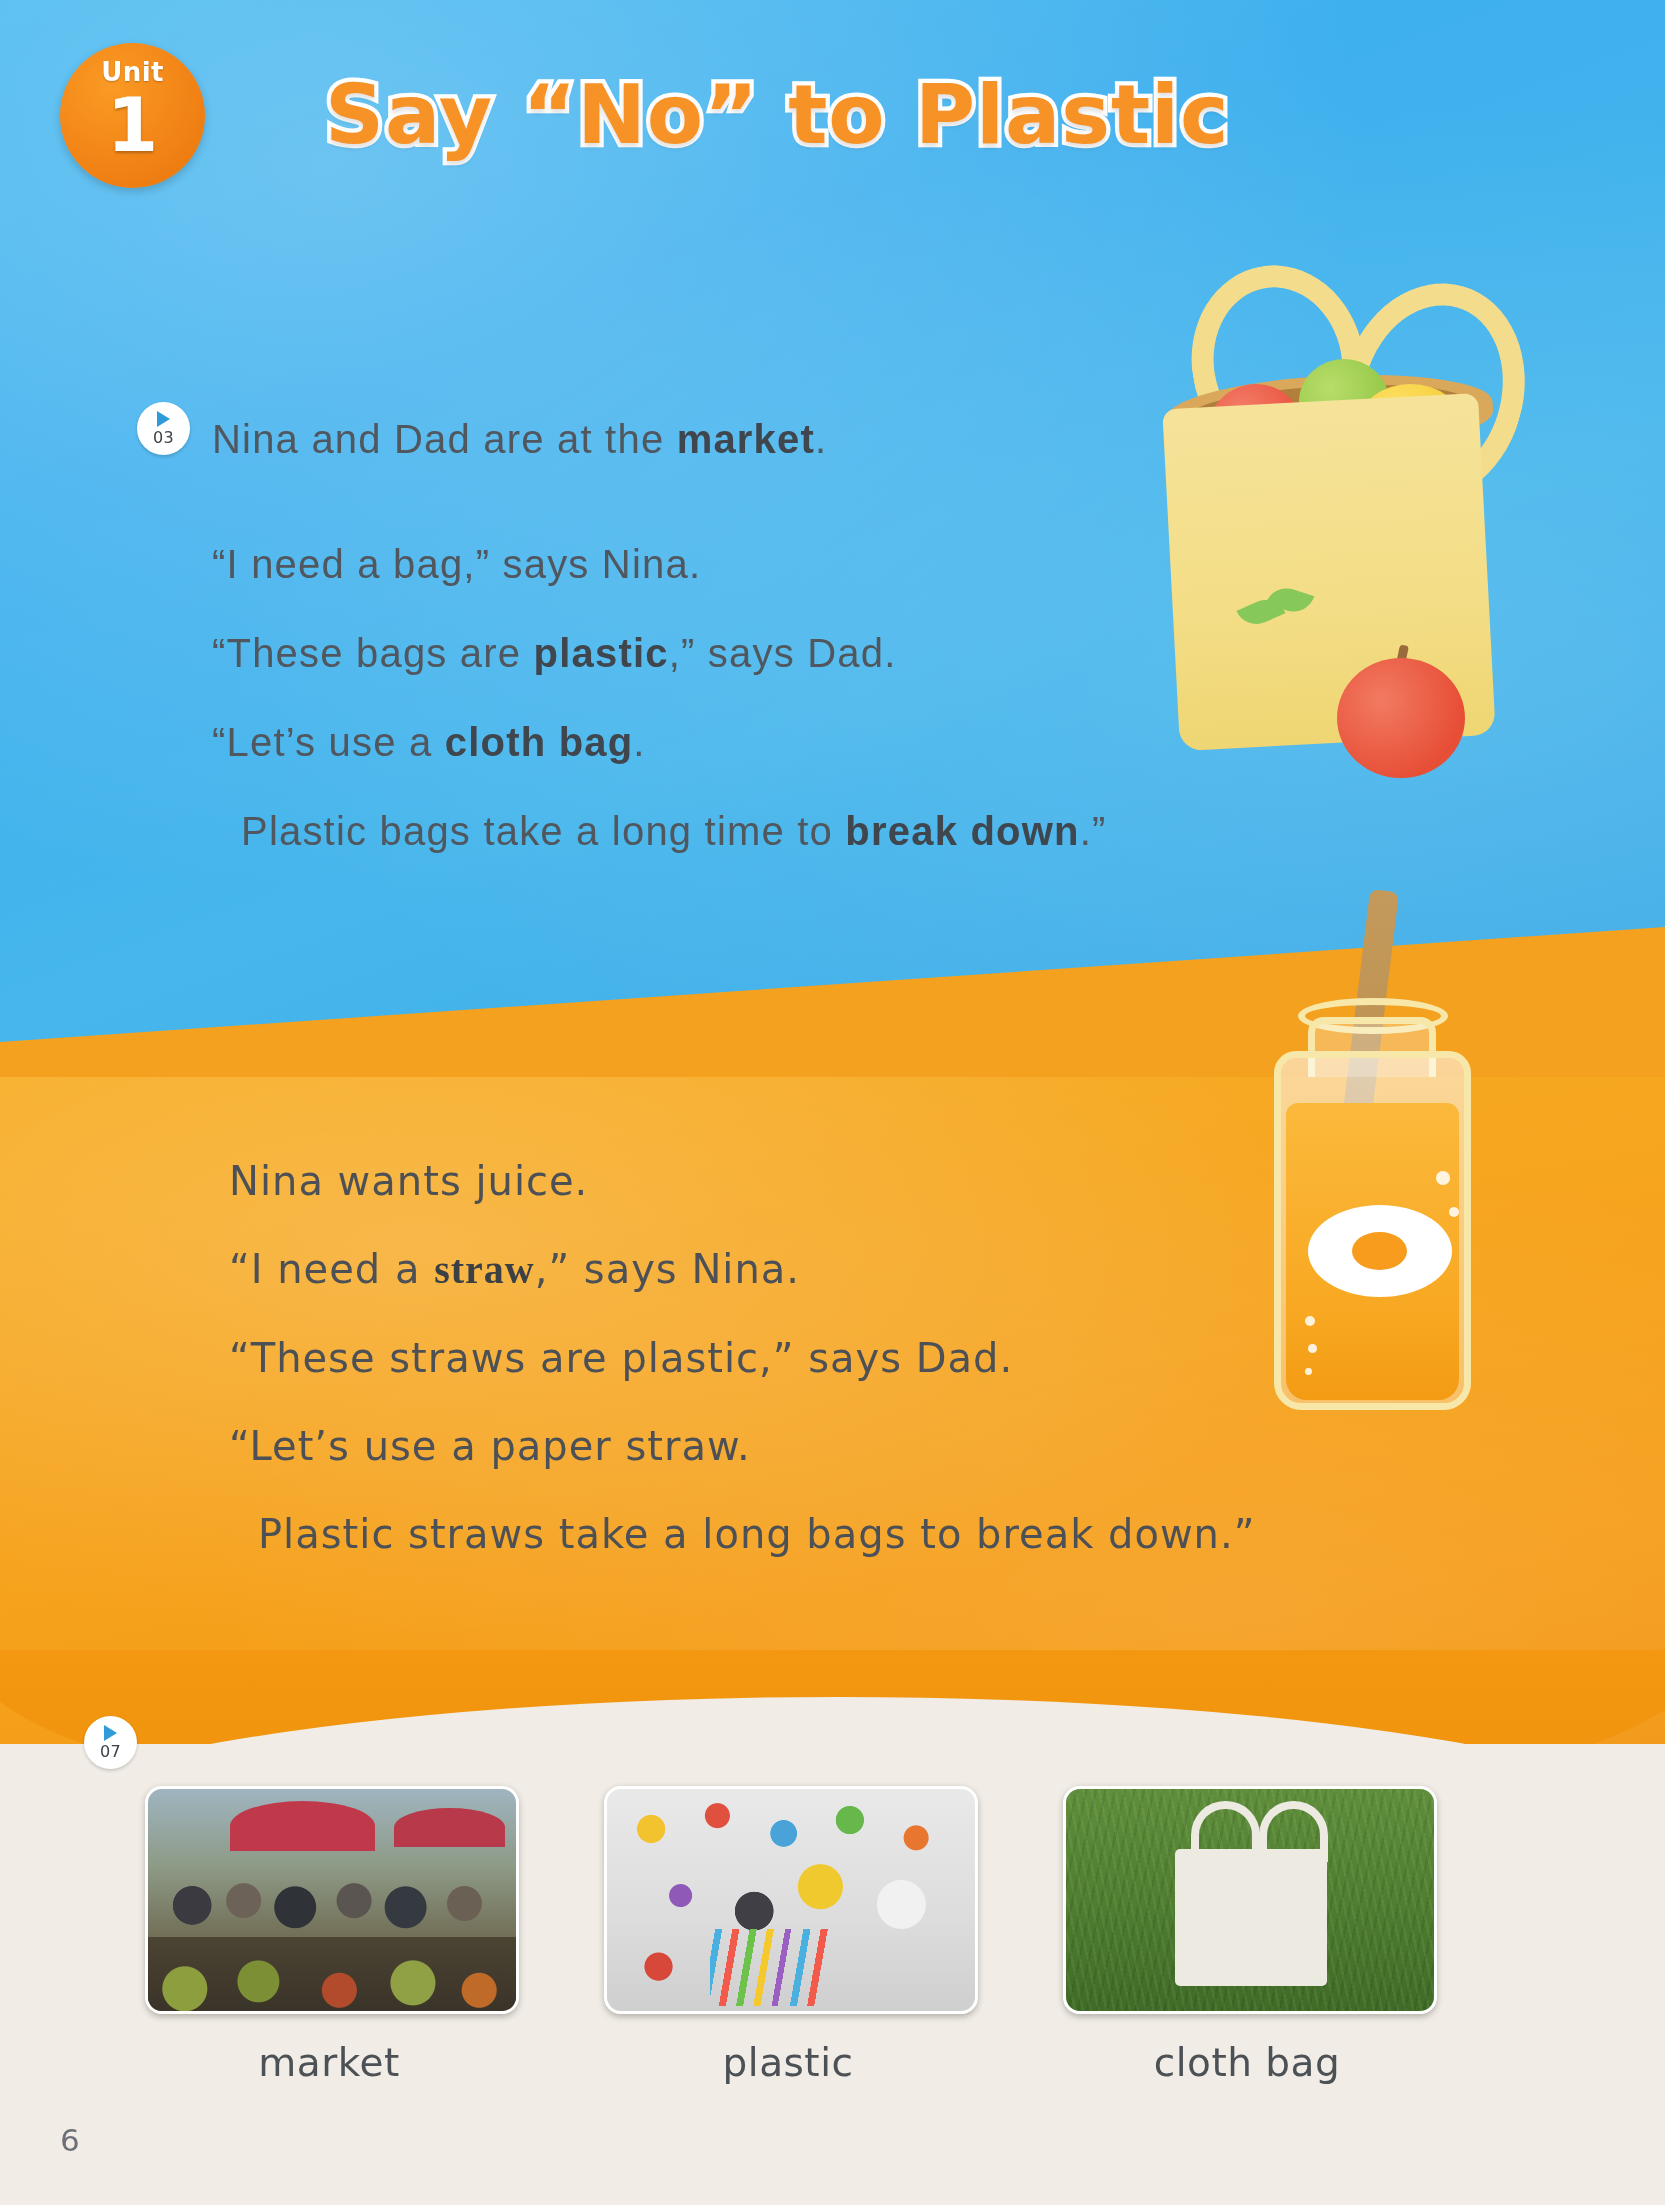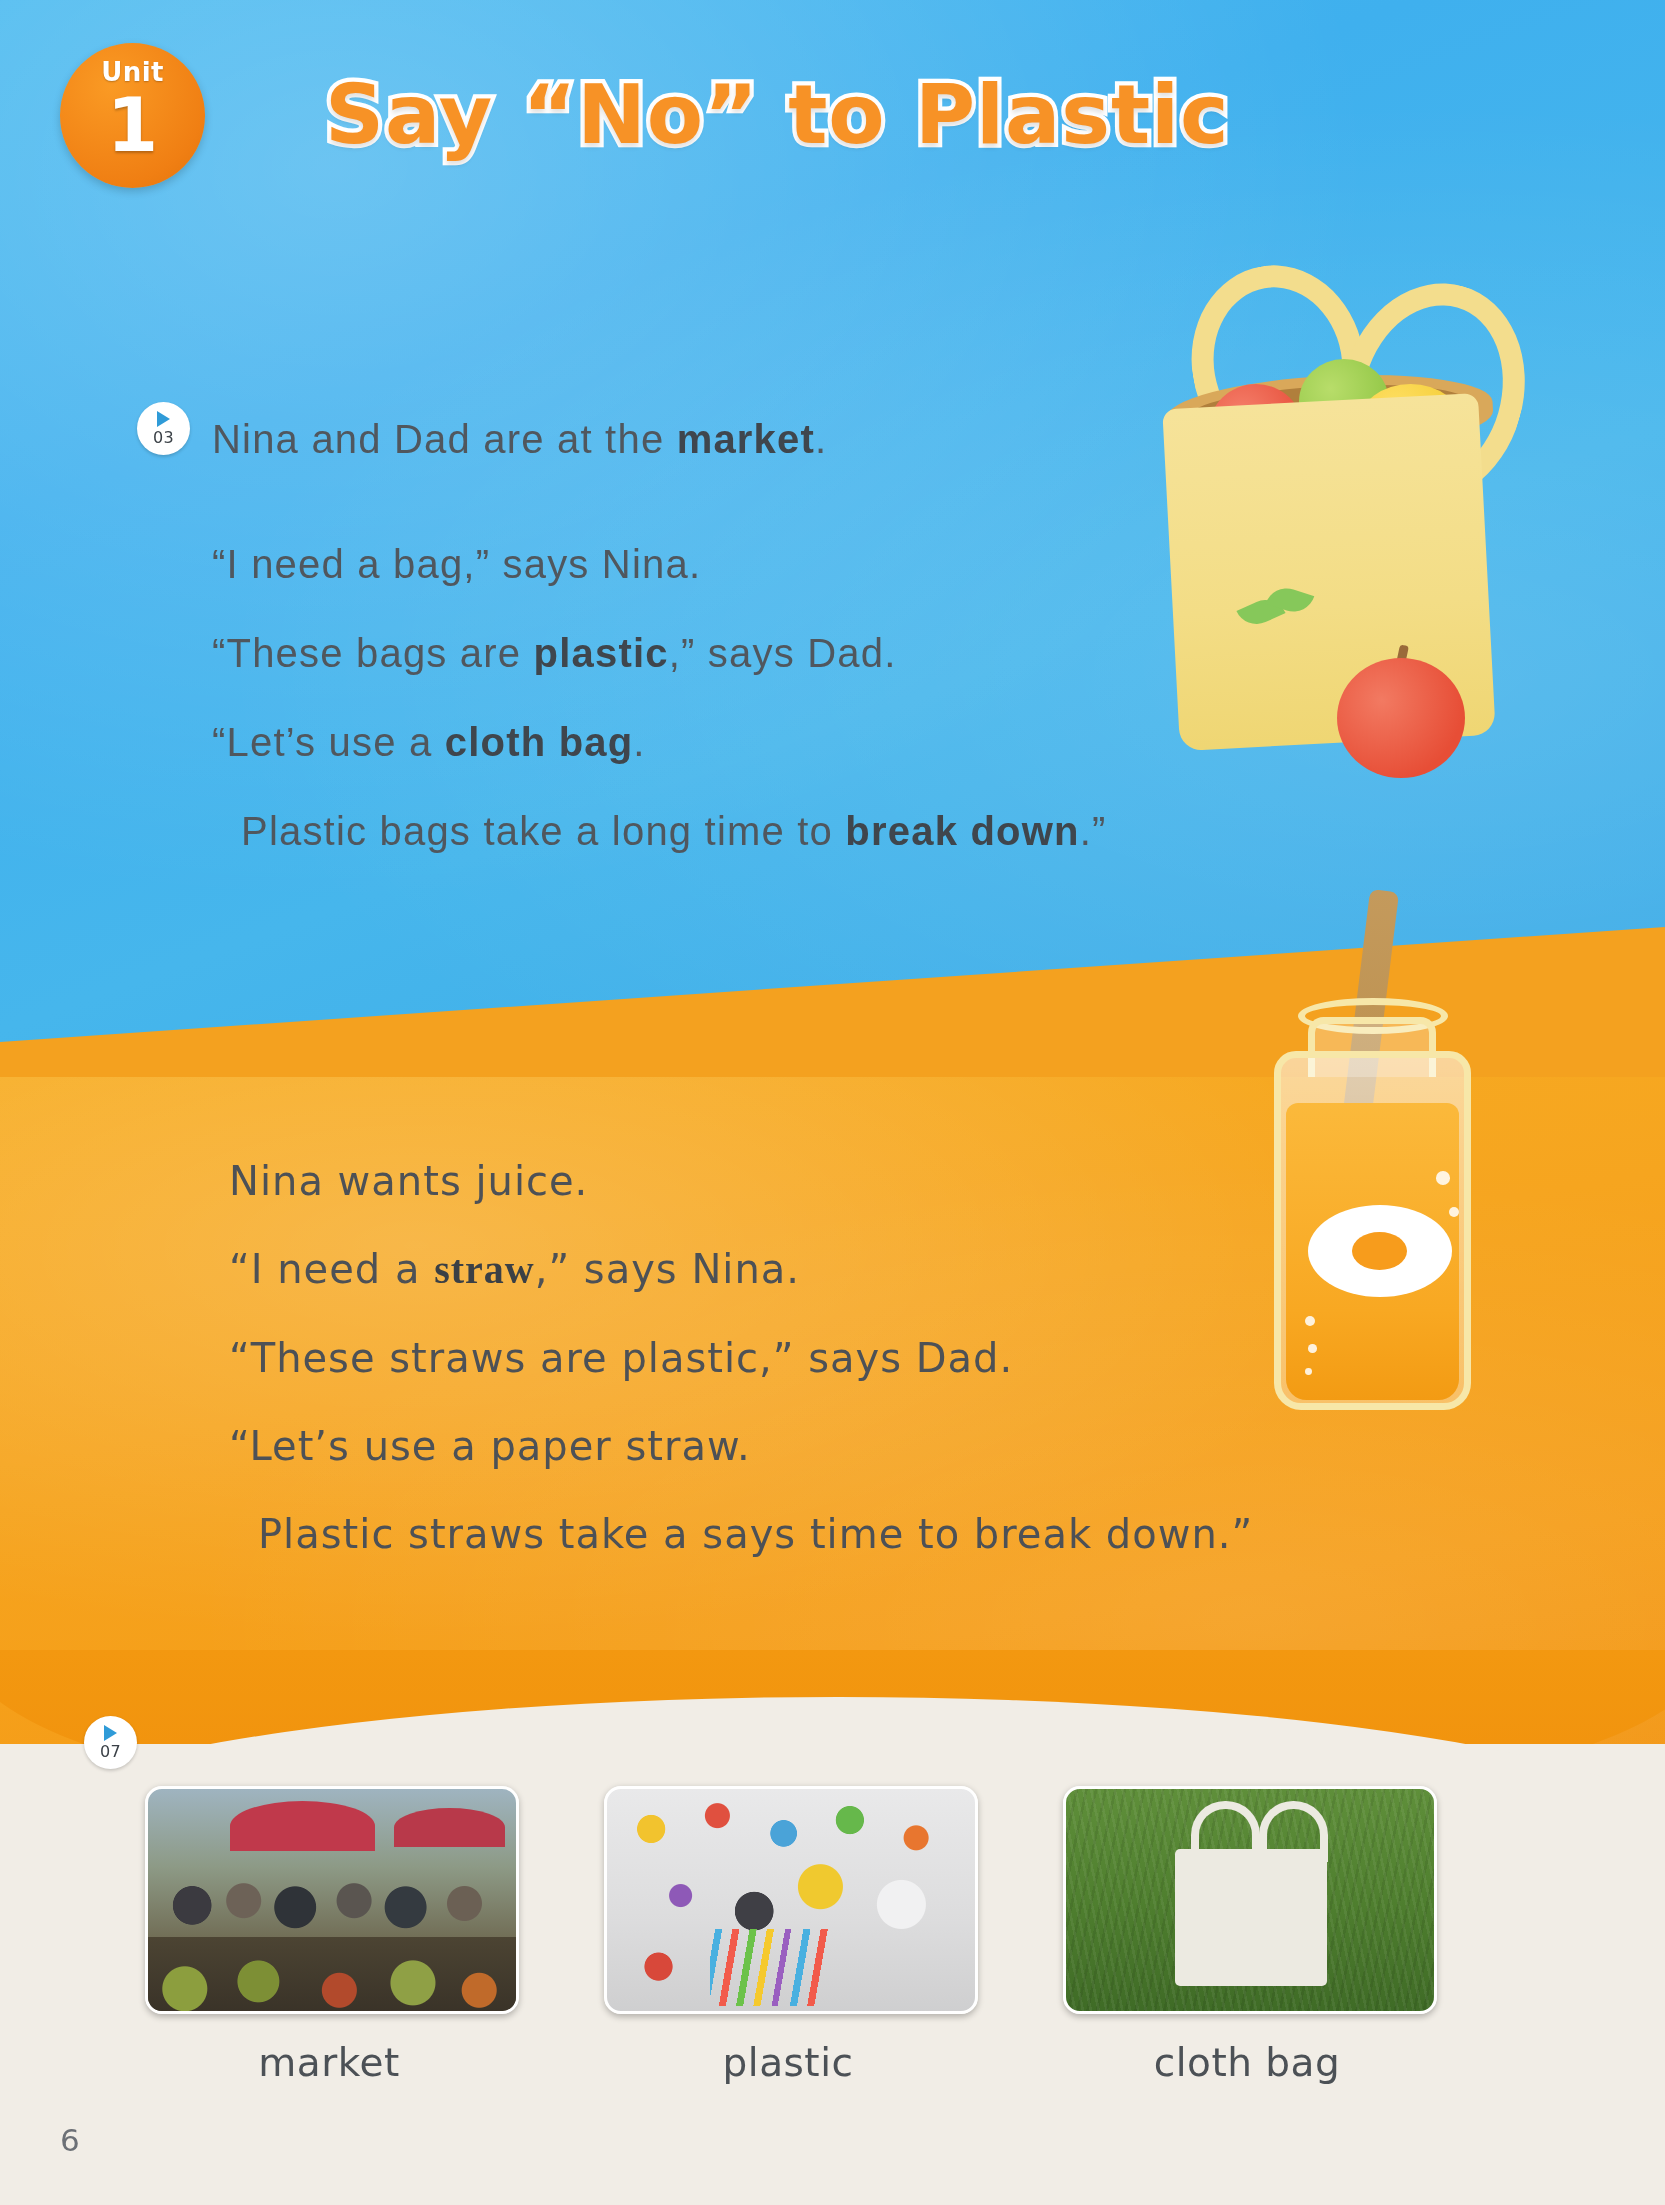--- a/index.html
+++ b/index.html
@@ -521,21 +521,21 @@
       </div>
     <div class="apple-stem"></div>
     <div class="fruit apple-out"></div>
   </div>
 
   <div class="story-orange">
     <div class="line">Nina wants juice.</div>
     <div class="line"><span>“I need a </span><b>straw</b><span>,” says Nina.</span></div>
     <div class="line">“These straws are plastic,” says Dad.</div>
     <div class="line">“Let’s use a paper straw.</div>
-    <div class="line indent">Plastic straws take a says time to break down.”</div>
+    <div class="line indent">Plastic straws take a long bags to break down.”</div>
   </div>
 
   <div class="juice-illus">
     <div class="straw"></div>
     <div class="bottle-rim"></div>
     <div class="bottle-neck"></div>
     <div class="bottle"></div>
     <div class="bottle-juice"></div>
     <div class="orange-slice"></div>
     <div class="bub b1"></div>

